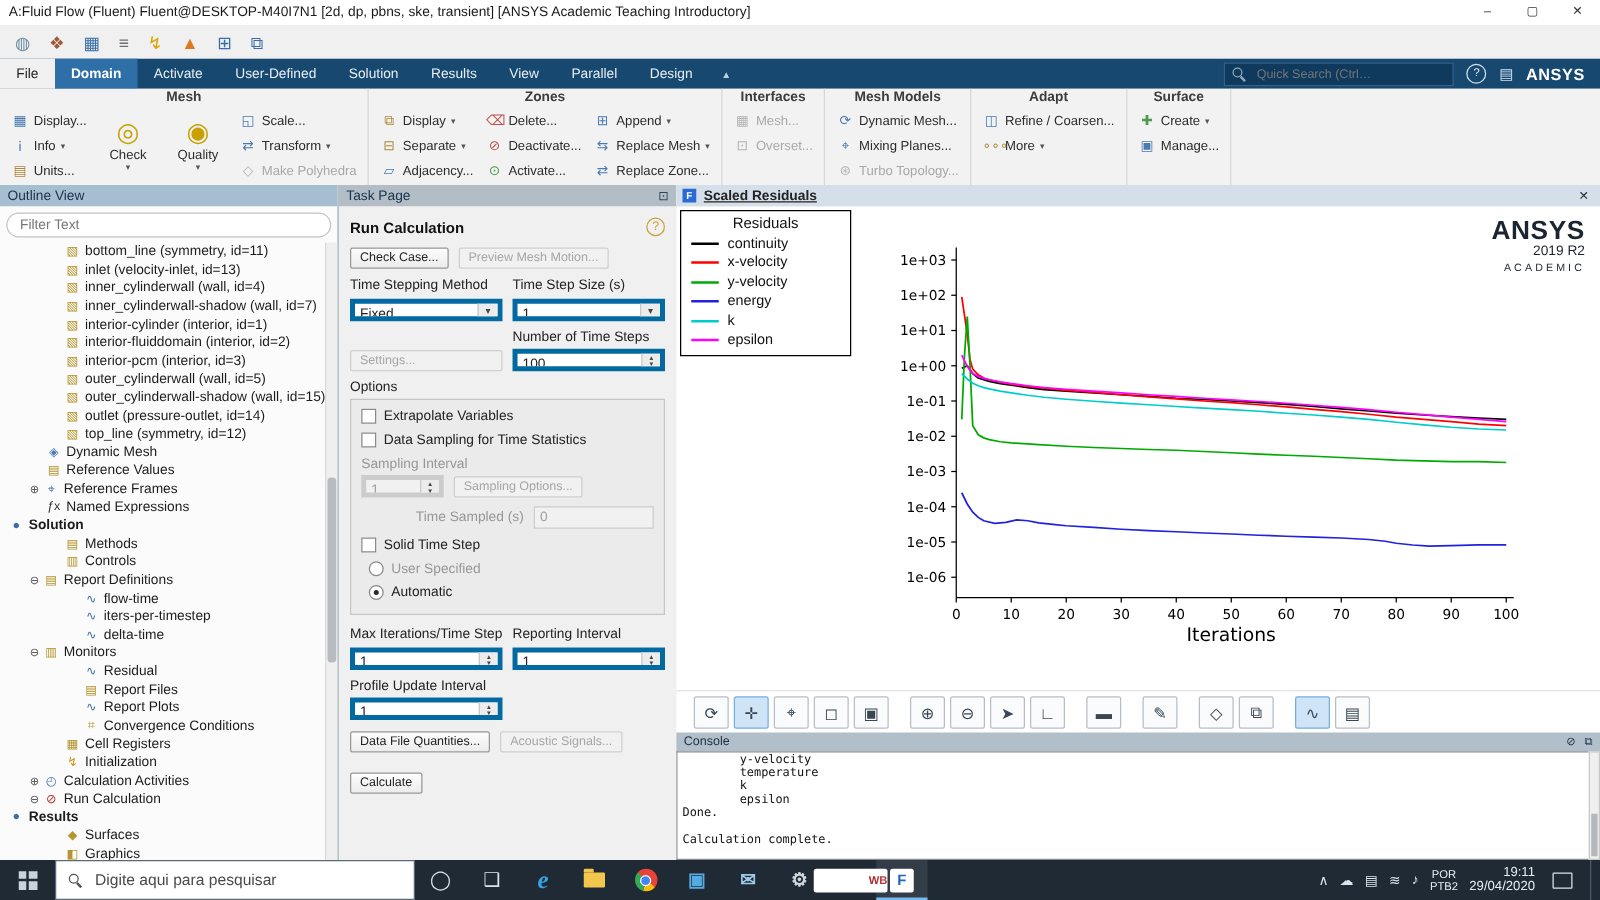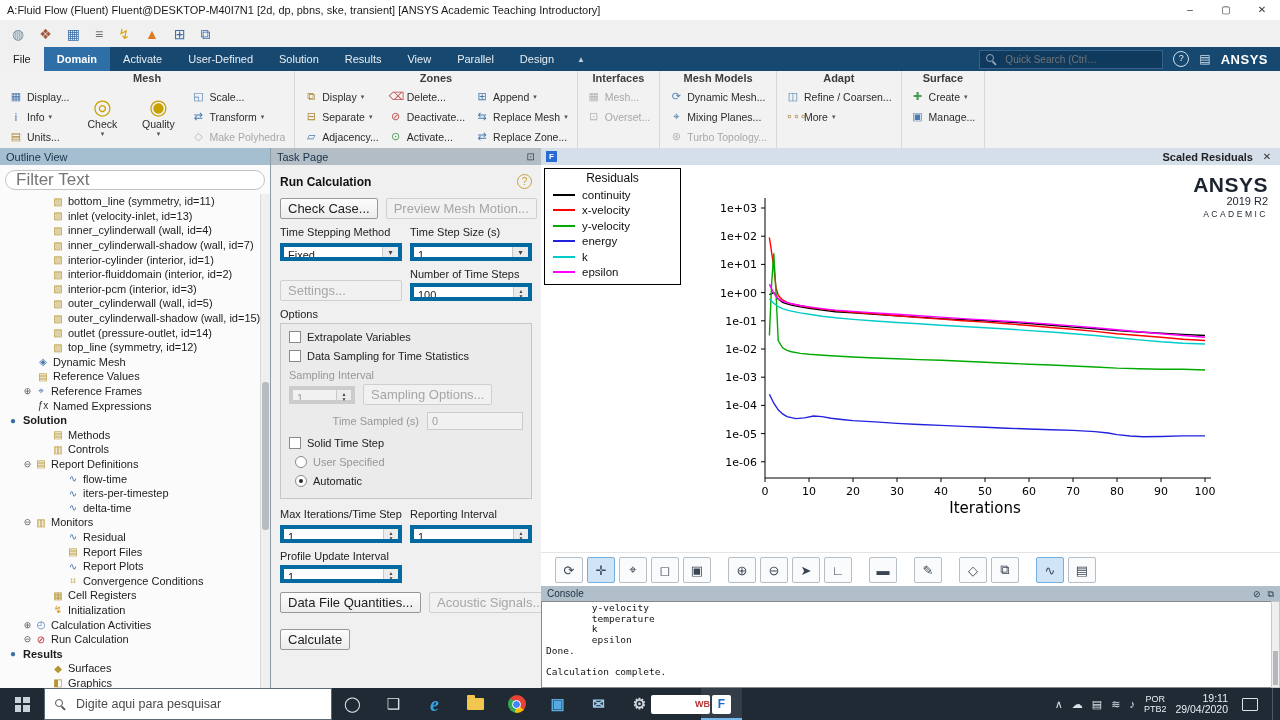--- a/index.html
+++ b/index.html
@@ -51,41 +51,41 @@
 
   
   .panel-header{height:17px;display:flex;align-items:center;font-size:11px;color:#17324a;padding:0 6px;}
   .ph-outline{background:#a6bfd0;}
   .ph-task{background:#b3bdc6;justify-content:space-between;}
   .ph-icon{font-size:10px;color:#33475a;}
 
   
   .outline-panel{position:absolute;left:0;top:148px;width:270px;bottom:32px;background:#fbfbfb;border-right:1px solid #8f9ca6;overflow:hidden;}
   .filter-wrap{padding:5px 5px 3px;}
-  .filter-input{width:100%;height:20px;border:1px solid #c4c4c4;border-radius:10px;background:#fff;font-size:17px;color:#666;padding:0 10px;outline:none;font-family:"Liberation Sans",sans-serif;box-sizing:border-box;}
+  .filter-input{width:100%;height:20px;border:1px solid #c4c4c4;border-radius:10px;background:#fff;font-size:11px;color:#666;padding:0 10px;outline:none;font-family:"Liberation Sans",sans-serif;box-sizing:border-box;}
   .tree{position:absolute;left:0;top:46px;right:9px;bottom:0;overflow:hidden;}
   .titem{display:flex;align-items:center;height:14.6px;font-size:11px;color:#1c1c1c;white-space:nowrap;}
   .titem.bold .tlabel{font-weight:bold;}
   .texp{width:13px;flex:none;font-size:9px;color:#5a5a5a;text-align:center;}
   .ticon{width:14px;flex:none;font-size:10px;text-align:center;}
   .tlabel{padding-left:3px;}
   .oscroll{position:absolute;right:0;top:46px;width:9px;bottom:0;background:#efefef;border-left:1px solid #dadada;}
   .oscroll .thumb{position:absolute;left:1px;right:1px;top:38%;height:30%;background:#b8bcc0;border-radius:3px;}
 
   
   .task-panel{position:absolute;left:271px;top:148px;width:270px;bottom:32px;background:#f0f0f0;border-right:1px solid #8f9ca6;overflow:hidden;}
   .task-body{padding:9px 9px 0;}
   .task-title{font-weight:bold;font-size:12px;color:#111;}
   .task-title-row{display:flex;justify-content:space-between;align-items:center;margin-bottom:9px;}
   .help-badge{width:15px;height:15px;border:1.5px solid #caa23c;color:#caa23c;border-radius:50%;font-size:10px;text-align:center;line-height:13px;box-sizing:border-box;}
   .row{display:flex;gap:8px;margin-bottom:7px;align-items:center;}
   .row.two>*{width:122px;flex:none;box-sizing:border-box;}
   .flabel{font-size:11px;color:#222;display:block;margin-bottom:3px;}
   .flabel.dim{color:#979797;}
-  .btn{font-size:13px;color:#222;background:linear-gradient(#fdfdfd,#ececec);border:1px solid #989898;border-radius:2px;padding:2px 7px;white-space:nowrap;display:inline-block;}
+  .btn{font-size:10px;color:#222;background:linear-gradient(#fdfdfd,#ececec);border:1px solid #989898;border-radius:2px;padding:2px 7px;white-space:nowrap;display:inline-block;}
   .btn.disabled{color:#a6a6a6;background:#f1f1f1;border-color:#cfcfcf;}
   .combo,.spin{display:flex;height:18px;background:#fff;border:4px solid #0369a1;font-size:11px;color:#222;align-items:stretch;width:122px;box-sizing:border-box;}
   .combo .v,.spin .v{flex:1;padding:2px 4px;overflow:hidden;}
   .combo .arrow{width:15px;background:#ececec;border-left:1px solid #c8c8c8;color:#444;position:relative;}
   .combo .arrow::after{content:'▾';position:absolute;left:0;right:0;top:1px;text-align:center;font-size:8px;}
   .spin .arrows{width:14px;display:flex;flex-direction:column;border-left:1px solid #c8c8c8;background:#ececec;}
   .spin .arrows i{flex:1;position:relative;font-style:normal;}
   .spin .arrows i.up::after{content:'▲';position:absolute;left:0;right:0;top:1px;text-align:center;font-size:5px;color:#444;}
   .spin .arrows i.dn::after{content:'▼';position:absolute;left:0;right:0;top:1px;text-align:center;font-size:5px;color:#444;}
   .spin.disabled,.combo.disabled{background:#f1f1f1;color:#a0a0a0;border-color:#cccccc;}
@@ -96,21 +96,21 @@
   .chk{display:flex;align-items:center;gap:6px;font-size:11px;color:#222;margin-bottom:7px;}
   .cb{width:12px;height:12px;background:#fff;border:1px solid #8a8a8a;flex:none;box-sizing:border-box;}
   .radio{width:12px;height:12px;background:#fff;border:1px solid #8a8a8a;border-radius:50%;flex:none;position:relative;box-sizing:border-box;}
   .radio.on::after{content:'';position:absolute;left:3px;top:3px;width:4px;height:4px;border-radius:50%;background:#2a2a2a;}
   .rad-indent{margin-left:6px;}
 
   
   .graphics-panel{position:absolute;left:541px;top:148px;right:0;bottom:32px;background:#fff;overflow:hidden;}
   .gheader{position:absolute;left:0;top:0;right:0;height:17px;background:#d5dfe9;display:flex;align-items:center;padding:0 5px;gap:6px;border-bottom:1px solid #b8c4d0;}
   .gwin-icon{width:11px;height:11px;background:#2a6ad4;color:#fff;font-size:8px;font-weight:bold;text-align:center;line-height:11px;flex:none;}
-  .gtitle{flex:1;text-align:right;font-size:11px;font-weight:bold;color:#222;}
+  .gtitle{flex:1;text-align:left;font-size:11px;font-weight:bold;color:#222;text-decoration:underline;}
   .gclose{font-size:10px;color:#333;width:16px;text-align:center;}
   .gcanvas{position:absolute;left:0;top:17px;right:0;height:387px;background:#fff;}
   #chart-svg{position:absolute;left:0;top:0;}
   .legend{position:absolute;left:3px;top:3px;width:137px;border:1.5px solid #000;background:#fff;padding:2px 0 4px;box-sizing:border-box;}
   .legend-title{text-align:center;font-size:12px;color:#111;margin-bottom:2px;}
   .legend-row{display:flex;align-items:center;gap:7px;padding:0 8px;height:15.5px;}
   .legend-swatch{width:22px;height:2px;flex:none;}
   .legend-label{font-size:11.5px;color:#111;}
   .ansys-logo{position:absolute;right:12px;top:10px;text-align:right;color:#1c2430;}
   .ansys-logo .l1{font-size:21px;font-weight:bold;letter-spacing:0.5px;line-height:20px;}

